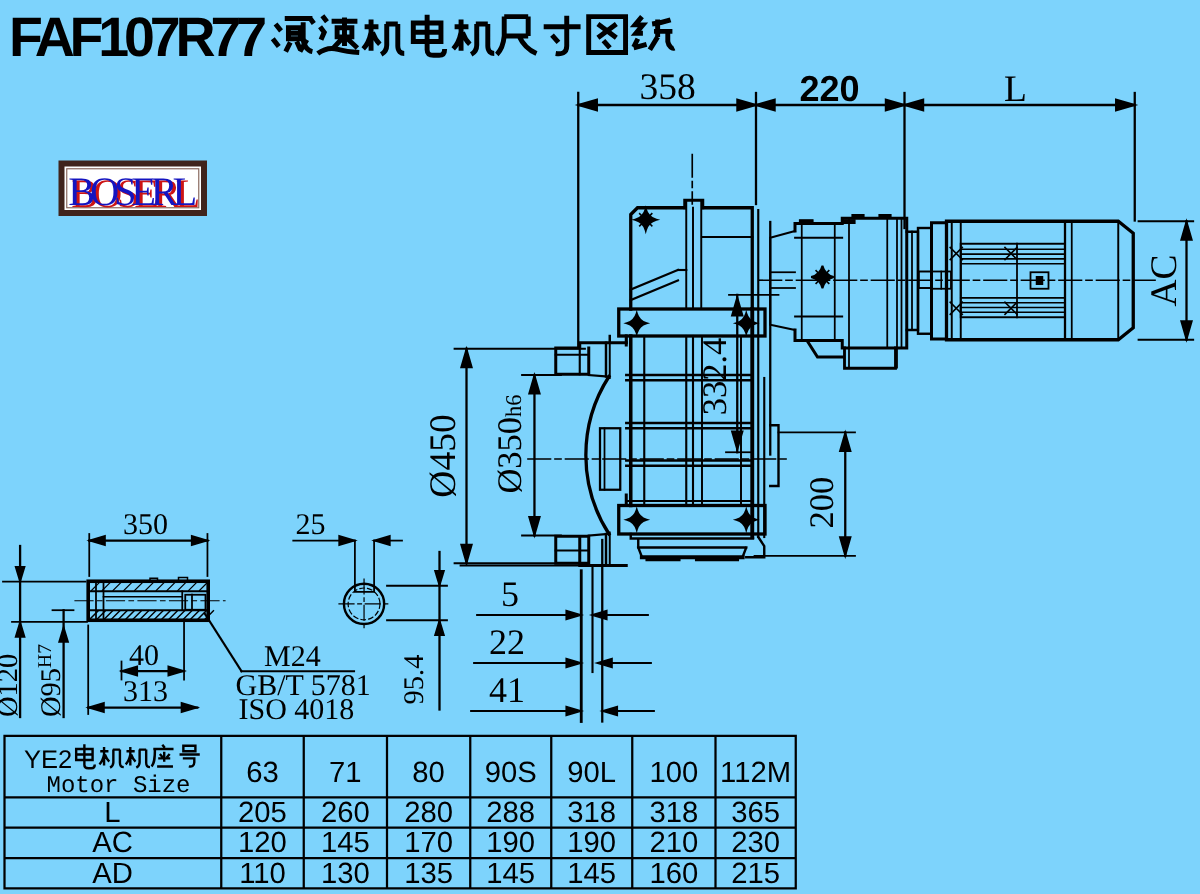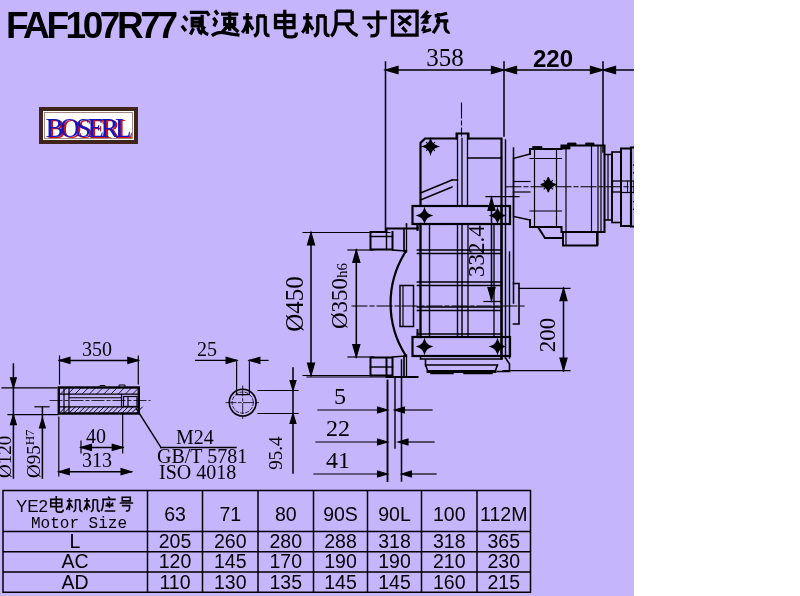--- a/index.html
+++ b/index.html
@@ -1,15 +1,15 @@
 <!DOCTYPE html>
 <html><head><meta charset="utf-8"><style>
 html,body{margin:0;padding:0;background:#fff;}
 *{box-sizing:border-box;}
-.wrap{position:relative;width:634px;height:596px;background:#c4b5fd;overflow:hidden;}
+.wrap{position:relative;width:800px;height:596px;background:#7dd3fc;overflow:hidden;}
 svg{filter:blur(0.3px);}
 </style></head><body>
 <div class="wrap">
 <svg width="800" height="596" viewBox="0 0 800 596" stroke="#000" fill="none" stroke-linecap="square">
 <defs>
 <path id="g-jian" d="M12,26 l12,15 M6,58 l13,17 M32,14 h60 M40,34 h26 v24 h-26 Z M40,46 h26 M44,66 l-10,20 M58,64 l8,18 M72,22 v34 c0,18 10,28 20,30 M86,12 l9,13 M80,60 l-15,26" fill="none" stroke="#000" stroke-linecap="butt"></path>
 <path id="g-su" d="M16,8 l10,13 M11,32 l9,12 l-7,16 M6,90 c16,-12 30,-13 44,-9 c18,5 32,6 46,7 M36,20 h56 M48,34 h32 v20 h-32 Z M64,12 v62 M64,52 l-26,28 M64,52 l28,26" fill="none" stroke="#000" stroke-linecap="butt"></path>
 <path id="g-ji" d="M24,16 v68 M10,32 h30 M24,44 c-4,20 -9,28 -17,36 M27,44 c6,16 10,20 16,26 M56,26 h26 M58,26 v46 c0,10 -5,16 -12,20 M82,26 v48 c0,12 7,16 14,16" fill="none" stroke="#000" stroke-linecap="butt"></path>
 <path id="g-dian" d="M18,24 h60 v40 h-60 Z M18,44 h60 M48,6 v76 c0,10 6,12 14,12 h12 c8,0 12,-4 12,-14" fill="none" stroke="#000" stroke-linecap="butt"></path>
 <path id="g-chi" d="M20,10 h52 M20,10 v42 M72,10 v42 M20,52 h52 M20,52 c-2,22 -8,32 -16,40 M52,52 c10,22 24,32 38,38" fill="none" stroke="#000" stroke-linecap="butt"></path>

